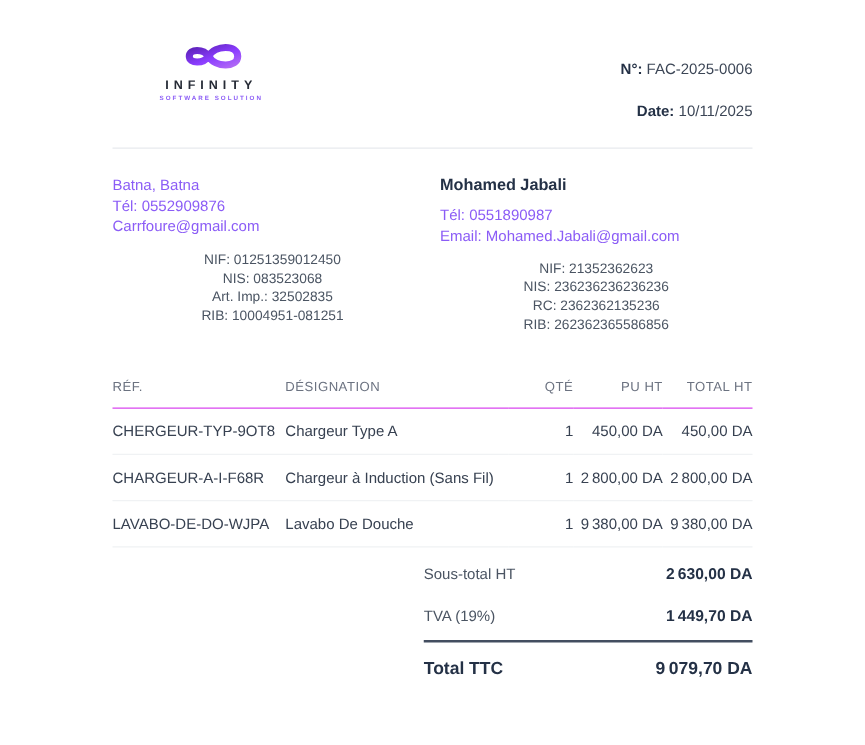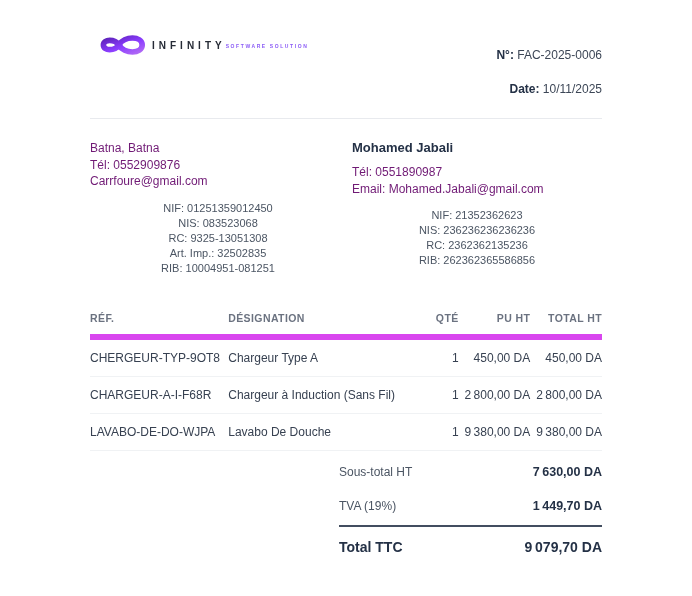--- a/index.html
+++ b/index.html
@@ -8,21 +8,21 @@
   .page {
     position: relative;
     width: 692px; height: 596px;
     background: #ffffff;
     padding: 28px 90px 0 90px;
     overflow: hidden;
   }
 
   
   .top { display: flex; justify-content: space-between; align-items: flex-start; }
-  .brand { display: flex; flex-direction: row; align-items: center; width: 78px; }
+  .brand { display: flex; flex-direction: column; align-items: center; width: 78px; margin-left: 40px; }
   .brand svg { display: block; }
   .brand-word {
     font-size: 10px; font-weight: 700; letter-spacing: 4px;
     color: #262b36; margin-top: 1px; white-space: nowrap;
   }
   .brand-tag {
     font-size: 5px; font-weight: 700; letter-spacing: 1.6px;
     color: #8b5cf6; margin-top: 2px; white-space: nowrap;
   }
   .doc-meta { text-align: right; }
@@ -30,31 +30,31 @@
   .meta-line { font-size: 12px; color: #3c4656; margin-top: 20px; }
   .meta-line .lbl { font-weight: 700; color: #243146; }
 
   .divider { border: none; border-top: 1px solid #e8eaee; margin-top: 22px; }
 
   
   .parties { display: flex; margin-top: 21px; }
   .party { width: 50%; }
   .party.right { padding-left: 6px; }
   .party-name { font-size: 13px; font-weight: 700; color: #243146; margin-bottom: 9px; }
-  .party-line { font-size: 12px; color: #701a75; line-height: 16.5px; }
+  .party-line { font-size: 12px; color: #8b5cf6; line-height: 16.5px; }
   .fiscal { margin-top: 11px; text-align: center; }
   .fiscal-line { font-size: 11px; color: #4b5563; line-height: 15px; }
 
   
   table.items { width: 100%; border-collapse: collapse; margin-top: 36px; }
   table.items th {
-    font-size: 10.5px; font-weight: 700; color: #6b7280;
+    font-size: 10.5px; font-weight: 400; color: #6b7280;
     letter-spacing: 0.4px; text-transform: uppercase;
     text-align: left; padding: 0 0 10px 0;
-    border-bottom: 6px solid #d946ef;
+    border-bottom: 1px solid #d946ef;
     margin-left: 29px;
   }
   table.items th.num, table.items td.num { text-align: right; }
   table.items td {
     font-size: 12px; color: #374151;
     padding: 11px 0; border-bottom: 1px solid #f0f2f4;
   }
 
   
   .totals { width: 263px; margin-left: auto; margin-top: 4px; }
@@ -103,21 +103,20 @@
   <hr class="divider">
 
   <div class="parties">
     <div class="party">
       <div class="party-line">Batna, Batna</div>
       <div class="party-line">Tél: 0552909876</div>
       <div class="party-line">Carrfoure@gmail.com</div>
       <div class="fiscal">
         <div class="fiscal-line">NIF: 01251359012450</div>
         <div class="fiscal-line">NIS: 083523068</div>
-        <div class="fiscal-line">RC: 9325-13051308</div>
         <div class="fiscal-line">Art. Imp.: 32502835</div>
         <div class="fiscal-line">RIB: 10004951-081251</div>
       </div>
     </div>
 
     <div class="party right">
       <div class="party-name">Mohamed Jabali</div>
       <div class="party-line">Tél: 0551890987</div>
       <div class="party-line">Email: Mohamed.Jabali@gmail.com</div>
       <div class="fiscal">
@@ -167,21 +166,21 @@
         <td class="num">1</td>
         <td class="num">9 380,00 DA</td>
         <td class="num">9 380,00 DA</td>
       </tr>
     </tbody>
   </table>
 
   <div class="totals">
     <div class="tot-row">
       <span class="tot-label">Sous-total HT</span>
-      <span class="tot-value">7 630,00 DA</span>
+      <span class="tot-value">2 630,00 DA</span>
     </div>
     <div class="tot-row">
       <span class="tot-label">TVA (19%)</span>
       <span class="tot-value">1 449,70 DA</span>
     </div>
     <div class="tot-row tot-final">
       <span class="tot-label">Total TTC</span>
       <span class="tot-value">9 079,70 DA</span>
     </div>
   </div>

